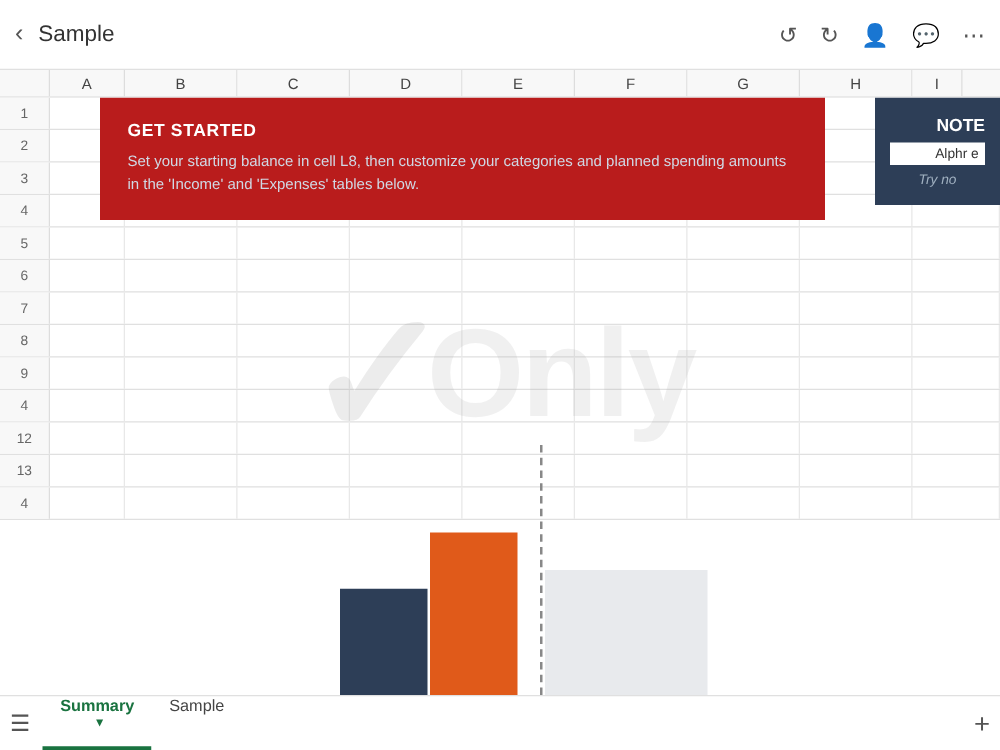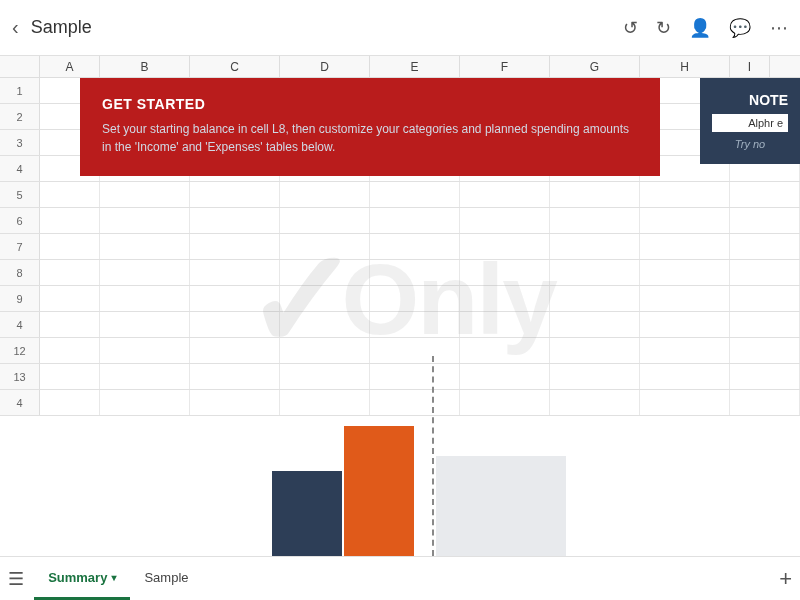--- a/index.html
+++ b/index.html
@@ -258,20 +258,21 @@
     }
     .tab {
       display: flex;
       align-items: center;
       height: 100%;
       padding: 0 14px;
       font-size: 13px;
       cursor: pointer;
       color: #444;
       border-bottom: 3px solid transparent;
+      flex-direction: column;
     }
     .tab.active {
       color: #1a7340;
       font-weight: 600;
       border-bottom: 3px solid #1a7340;
     }
     .tab-chevron {
       font-size: 10px;
       margin-left: 4px;
       color: #1a7340;

